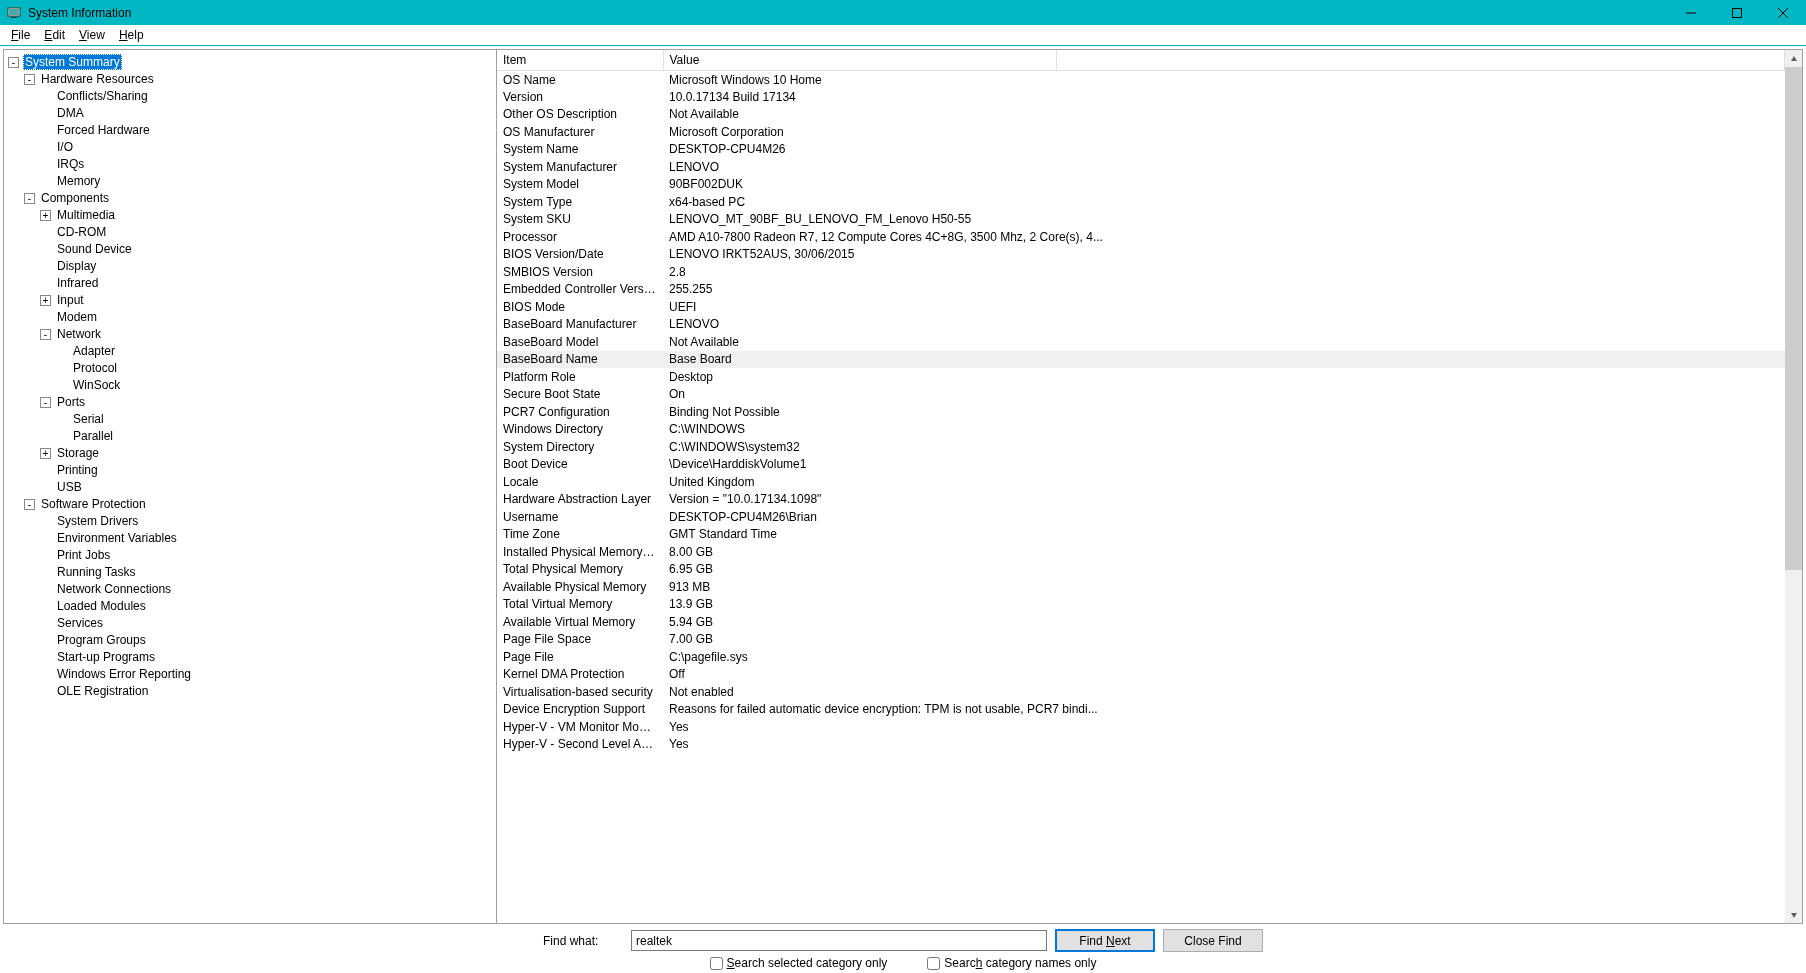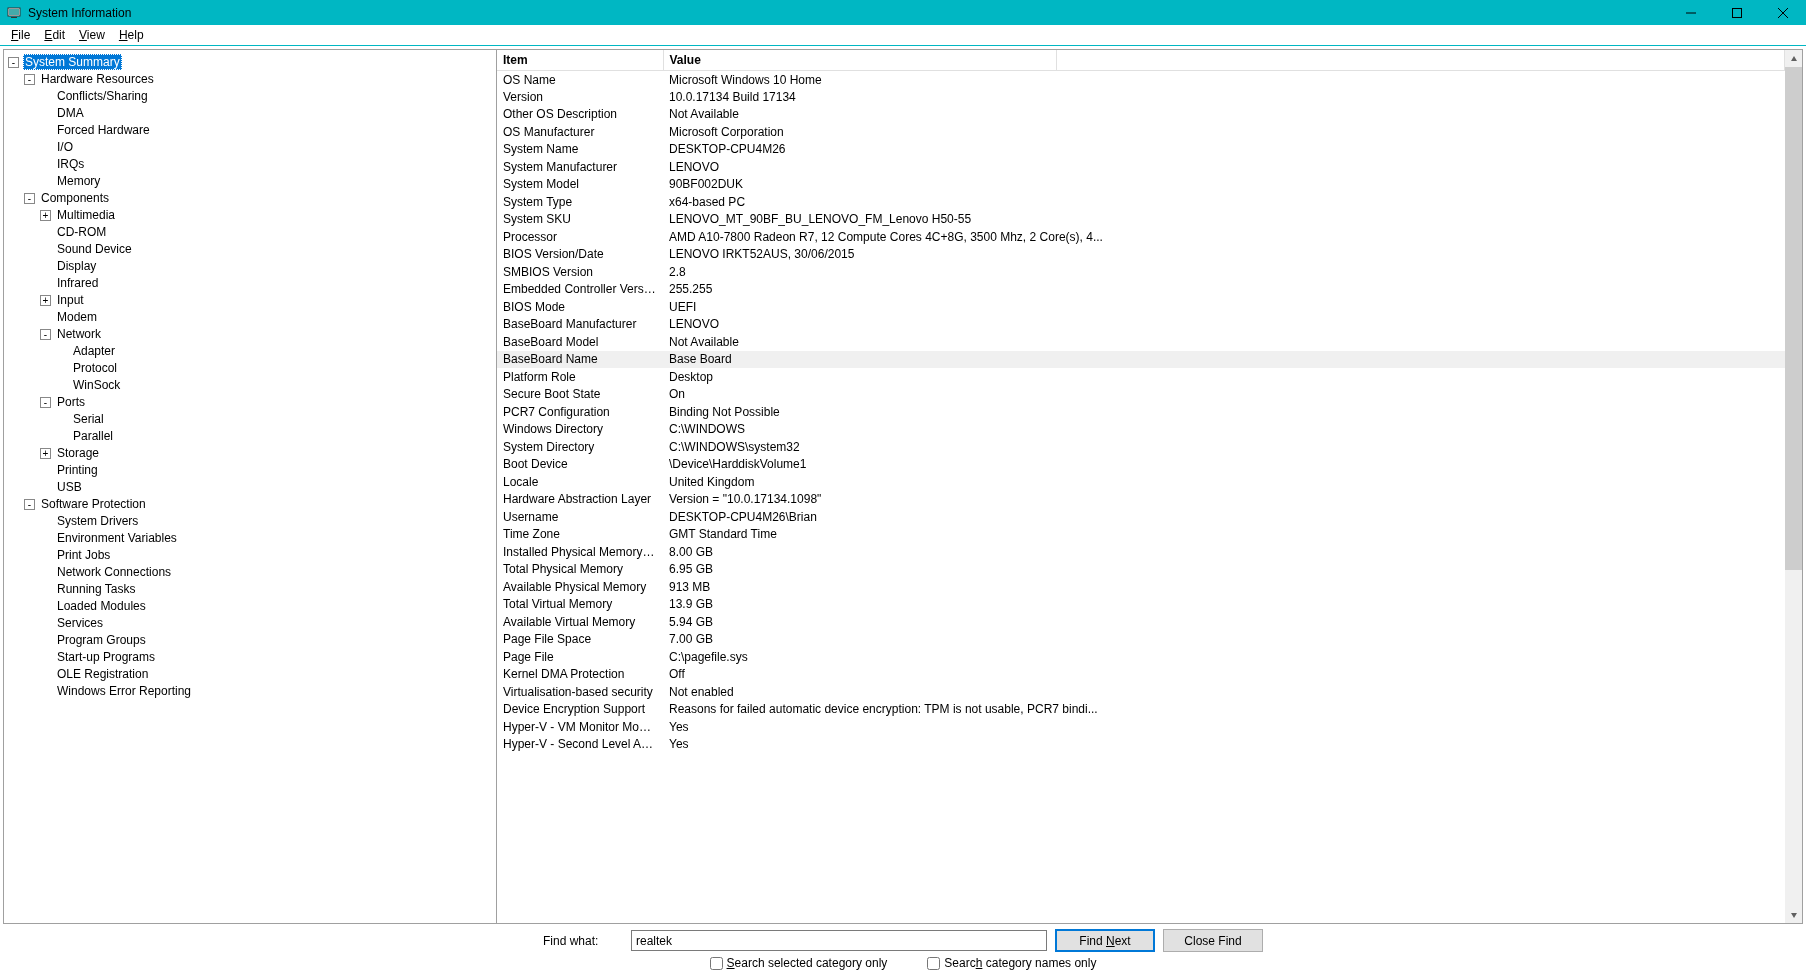--- a/index.html
+++ b/index.html
@@ -15,21 +15,21 @@
 .content { display: flex; height: calc(973px - 25px - 21px - 52px); border: 1px solid #a0a0a0; margin: 3px; }
 .tree { width: 493px; border-right: 1px solid #a0a0a0; padding: 4px 2px; overflow: auto; }
 .tree .node { white-space: nowrap; height: 17px; line-height: 17px; }
 .tree .node.selected span.lbl { background: #0078d7; color: #fff; border: 1px dotted #fff; padding: 0 1px; }
 .tree .node span.lbl { padding: 0 2px; }
 .tree .exp { display: inline-block; width: 11px; height: 11px; border: 1px solid #888; text-align: center; line-height: 9px; font-size: 10px; margin-right: 4px; vertical-align: middle; cursor: pointer; }
 .tree .pad { display: inline-block; }
 .details { flex: 1; display: flex; }
 .details-inner { flex: 1; overflow: hidden; }
 .details table { width: 100%; border-collapse: collapse; }
-.details th { text-align: left; font-weight: bold; background: #fff; border-right: 1px solid #e0e0e0; border-bottom: 1px solid #e0e0e0; padding: 3px 6px; height: 20px; }
+.details th { text-align: left; font-weight: normal; background: #fff; border-right: 1px solid #e0e0e0; border-bottom: 1px solid #e0e0e0; padding: 3px 6px; height: 20px; }
 .details td { padding: 1px 6px; height: 17.5px; white-space: nowrap; overflow: hidden; text-overflow: ellipsis; max-width: 0; }
 .details tr.highlight td { background: #f0f0f0; }
 .scrollbar { width: 17px; background: #f0f0f0; display: flex; flex-direction: column; }
 .scrollbar .arrow { height: 17px; display: flex; align-items: center; justify-content: center; }
 .scrollbar .track { flex: 1; position: relative; }
 .scrollbar .thumb { position: absolute; left: 0; right: 0; top: 0; height: 60%; background: #cdcdcd; }
 .findbar { height: 48px; padding: 2px 0; display: flex; flex-direction: column; align-items: center; }
 .findrow1 { display: flex; align-items: center; gap: 8px; }
 .findrow1 label { width: 80px; text-align: left; }
 .findrow1 input[type=text] { width: 416px; height: 21px; border: 1px solid #7a7a7a; padding: 1px 4px; }
@@ -103,28 +103,28 @@
       <div class="node"><span class="pad" style="width: 34px;"></span><span class="exp">-</span><span class="lbl">Ports</span></div>
       <div class="node"><span class="pad" style="width: 50px;"></span><span class="pad" style="width: 15px;"></span><span class="lbl">Serial</span></div>
       <div class="node"><span class="pad" style="width: 50px;"></span><span class="pad" style="width: 15px;"></span><span class="lbl">Parallel</span></div>
       <div class="node"><span class="pad" style="width: 34px;"></span><span class="exp">+</span><span class="lbl">Storage</span></div>
       <div class="node"><span class="pad" style="width: 34px;"></span><span class="pad" style="width: 15px;"></span><span class="lbl">Printing</span></div>
       <div class="node"><span class="pad" style="width: 34px;"></span><span class="pad" style="width: 15px;"></span><span class="lbl">USB</span></div>
       <div class="node"><span class="pad" style="width: 18px;"></span><span class="exp">-</span><span class="lbl">Software Protection</span></div>
       <div class="node"><span class="pad" style="width: 34px;"></span><span class="pad" style="width: 15px;"></span><span class="lbl">System Drivers</span></div>
       <div class="node"><span class="pad" style="width: 34px;"></span><span class="pad" style="width: 15px;"></span><span class="lbl">Environment Variables</span></div>
       <div class="node"><span class="pad" style="width: 34px;"></span><span class="pad" style="width: 15px;"></span><span class="lbl">Print Jobs</span></div>
+      <div class="node"><span class="pad" style="width: 34px;"></span><span class="pad" style="width: 15px;"></span><span class="lbl">Running Tasks</span></div>
       <div class="node"><span class="pad" style="width: 34px;"></span><span class="pad" style="width: 15px;"></span><span class="lbl">Network Connections</span></div>
-      <div class="node"><span class="pad" style="width: 34px;"></span><span class="pad" style="width: 15px;"></span><span class="lbl">Running Tasks</span></div>
       <div class="node"><span class="pad" style="width: 34px;"></span><span class="pad" style="width: 15px;"></span><span class="lbl">Loaded Modules</span></div>
       <div class="node"><span class="pad" style="width: 34px;"></span><span class="pad" style="width: 15px;"></span><span class="lbl">Services</span></div>
       <div class="node"><span class="pad" style="width: 34px;"></span><span class="pad" style="width: 15px;"></span><span class="lbl">Program Groups</span></div>
       <div class="node"><span class="pad" style="width: 34px;"></span><span class="pad" style="width: 15px;"></span><span class="lbl">Start-up Programs</span></div>
+      <div class="node"><span class="pad" style="width: 34px;"></span><span class="pad" style="width: 15px;"></span><span class="lbl">Windows Error Reporting</span></div>
       <div class="node"><span class="pad" style="width: 34px;"></span><span class="pad" style="width: 15px;"></span><span class="lbl">OLE Registration</span></div>
-      <div class="node"><span class="pad" style="width: 34px;"></span><span class="pad" style="width: 15px;"></span><span class="lbl">Windows Error Reporting</span></div>
     </div>
   <div class="details">
     <div class="details-inner">
       <table>
         <thead>
           <tr>
             <th style="width:166px">Item</th>
             <th style="width:393px">Value</th>
             <th></th>
           </tr>

